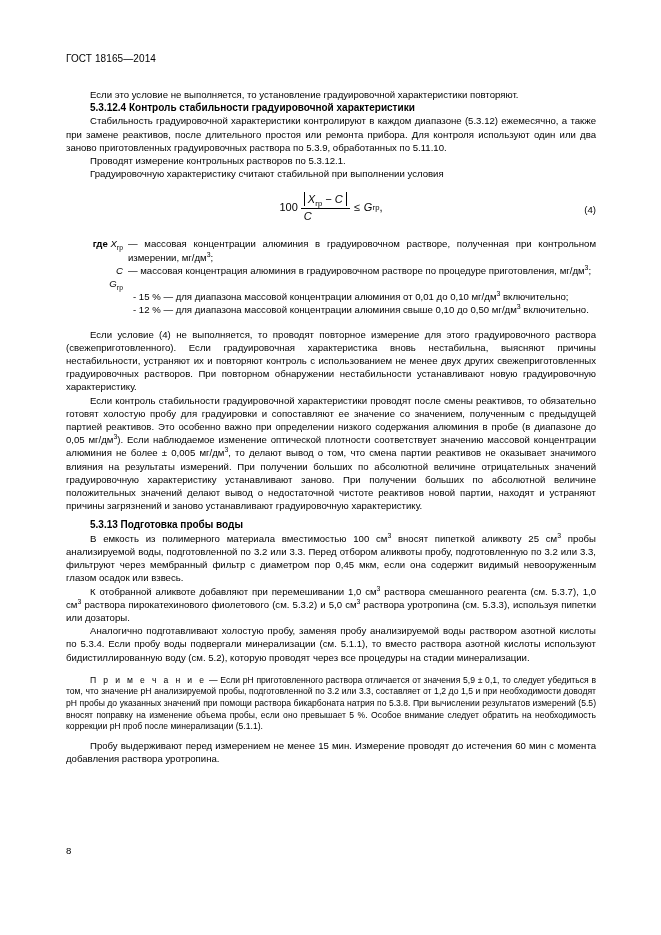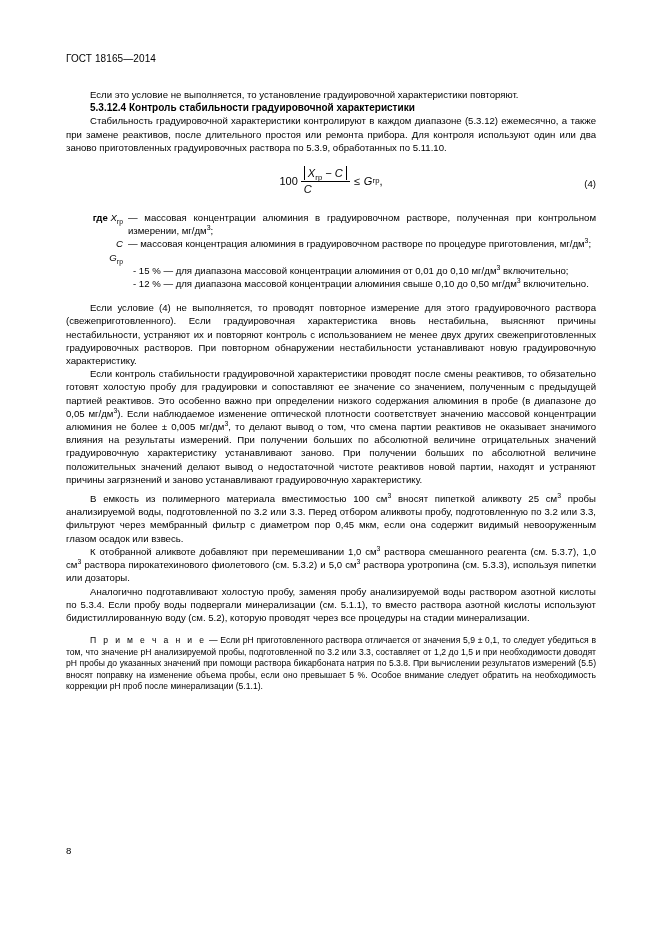--- a/index.html
+++ b/index.html
@@ -178,21 +178,23 @@
   <div class="doc-header">ГОСТ 18165—2014</div>
 
   <div class="content">
 
     <p class="indent">Если это условие не выполняется, то установление градуировочной характеристики повторяют.</p>
 
     <h3 class="section-heading">5.3.12.4  Контроль стабильности градуировочной характеристики</h3>
 
     <p class="indent">Стабильность градуировочной характеристики контролируют в каждом диапазоне (5.3.12) ежемесячно, а также при замене реактивов, после длительного простоя или ремонта прибора. Для контроля используют один или два заново приготовленных градуировочных раствора по 5.3.9, обработанных по 5.11.10.</p>
 
-
+    <p class="indent">Проводят измерение контрольных растворов по 5.3.12.1.</p>
+
+    <p class="indent">Градуировочную характеристику считают стабильной при выполнении условия</p>
 
     <div class="formula-block">
       <div class="formula">
         <span class="f-100">100</span>
         <span class="frac">
           <span class="num">
             <span class="abs-bar"><span class="ital">X</span><span class="sub">гр</span> <span>−</span> <span class="ital">C</span></span>
           </span>
           <span class="den">C</span>
         </span>
@@ -227,31 +229,33 @@
     </div>
 
     <div class="gap-m"></div>
 
     <p class="indent">Если условие (4) не выполняется, то проводят повторное измерение для этого градуировочного раствора (свежеприготовленного). Если градуировочная характеристика вновь нестабильна, выясняют причины нестабильности, устраняют их и повторяют контроль с использованием не менее двух других свежеприготовленных градуировочных растворов. При повторном обнаружении нестабильности устанавливают новую градуировочную характеристику.</p>
 
     <p class="indent">Если контроль стабильности градуировочной характеристики проводят после смены реактивов, то обязательно готовят холостую пробу для градуировки и сопоставляют ее значение со значением, полученным с предыдущей партией реактивов. Это особенно важно при определении низкого содержания алюминия в пробе (в диапазоне до 0,05 мг/дм<sup>3</sup>). Если наблюдаемое изменение оптической плотности соответствует значению массовой концентрации алюминия не более ± 0,005 мг/дм<sup>3</sup>, то делают вывод о том, что смена партии реактивов не оказывает значимого влияния на результаты измерений. При получении больших по абсолютной величине отрицательных значений градуировочную характеристику устанавливают заново. При получении больших по абсолютной величине положительных значений делают вывод о недостаточной чистоте реактивов новой партии, находят и устраняют причины загрязнений и заново устанавливают градуировочную характеристику.</p>
 
     <div class="gap-s"></div>
 
+    <h3 class="section-heading">5.3.13  Подготовка пробы воды</h3>
 
     <p class="indent">В емкость из полимерного материала вместимостью 100 см<sup>3</sup> вносят пипеткой аликвоту 25 см<sup>3</sup> пробы анализируемой воды, подготовленной по 3.2 или 3.3. Перед отбором аликвоты пробу, подготовленную по 3.2 или 3.3, фильтруют через мембранный фильтр с диаметром пор 0,45 мкм, если она содержит видимый невооруженным глазом осадок или взвесь.</p>
 
     <p class="indent">К отобранной аликвоте добавляют при перемешивании 1,0 см<sup>3</sup> раствора смешанного реагента (см. 5.3.7), 1,0 см<sup>3</sup> раствора пирокатехинового фиолетового (см. 5.3.2) и 5,0 см<sup>3</sup> раствора уротропина (см. 5.3.3), используя пипетки или дозаторы.</p>
 
     <p class="indent">Аналогично подготавливают холостую пробу, заменяя пробу анализируемой воды раствором азотной кислоты по 5.3.4. Если пробу воды подвергали минерализации (см. 5.1.1), то вместо раствора азотной кислоты используют бидистиллированную воду (см. 5.2), которую проводят через все процедуры на стадии минерализации.</p>
 
     <div class="note">
       <p class="indent"><span class="note-label">П р и м е ч а н и е</span> <span>—</span> Если рН приготовленного раствора отличается от значения 5,9 ± 0,1, то следует убедиться в том, что значение рН анализируемой пробы, подготовленной по 3.2 или 3.3, составляет от 1,2 до 1,5 и при необходимости доводят рН пробы до указанных значений при помощи раствора бикарбоната натрия по 5.3.8. При вычислении результатов измерений (5.5) вносят поправку на изменение объема пробы, если оно превышает 5 %. Особое внимание следует обратить на необходимость коррекции рН проб после минерализации (5.1.1).</p>
     </div>
 
     <div class="gap-s"></div>
 
+    <p class="indent">Пробу выдерживают перед измерением не менее 15 мин. Измерение проводят до истечения 60 мин с момента добавления раствора уротропина.</p>
 
   </div>
 
   <div class="page-number">8</div>
 
 </div>
 
 </body></html>

